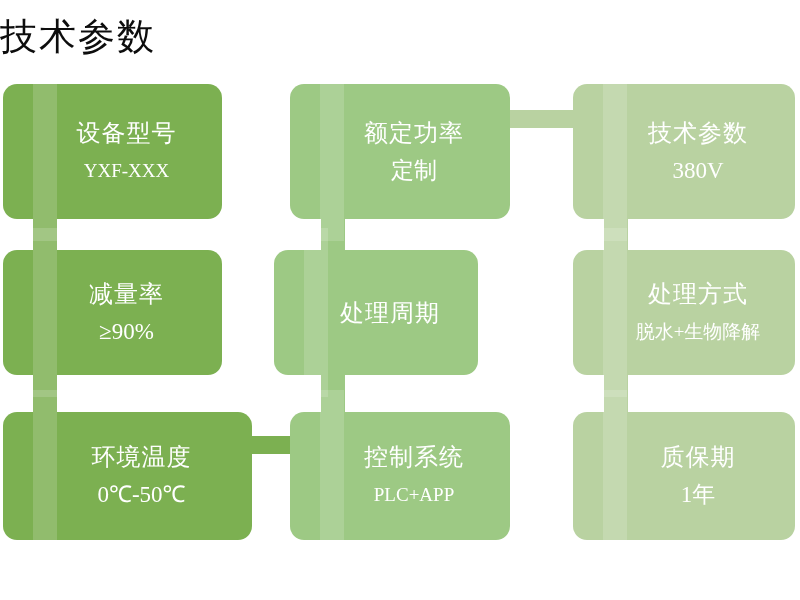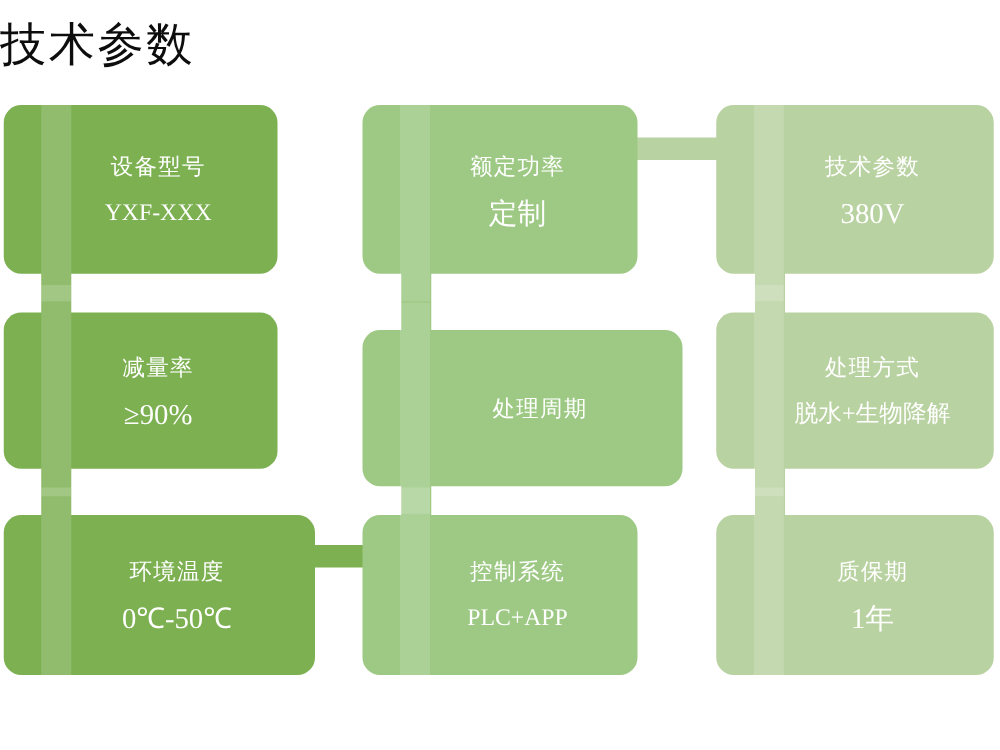--- a/index.html
+++ b/index.html
@@ -75,21 +75,21 @@
     display: flex;
     flex-direction: column;
     align-items: center;
     justify-content: center;
     color: #ffffff;
     text-align: center;
     padding-left: 28px;
     box-sizing: border-box;
   }
   .card-title {
-    font-size: 18px;
+    font-size: 24px;
     line-height: 34px;
     letter-spacing: 1px;
     white-space: nowrap;
   }
   .card-value {
     font-size: 23px;
     line-height: 34px;
     margin-top: 4px;
     white-space: nowrap;
   }
@@ -138,21 +138,21 @@
         </div>
       </div>
       <div class="card" style="left: 3px; top: 250px; width: 219px; height: 125px;">
         <div class="card-body" style="background: rgb(124, 176, 81);"></div>
         <div class="card-tab" style="left: 30px;"></div>
         <div class="card-text">
           <div class="card-title">减量率</div>
           <div class="card-value">≥90%</div>
         </div>
       </div>
-      <div class="card" style="left: 290px; top: 250px; width: 256px; height: 125px; margin-top: 14px;">
+      <div class="card" style="left: 274px; top: 250px; width: 204px; height: 125px;">
         <div class="card-body" style="background: rgb(157, 201, 132);"></div>
         <div class="card-tab" style="left: 30px;"></div>
         <div class="card-text">
           <div class="card-title">处理周期</div>
         </div>
       </div>
       <div class="card" style="left: 573px; top: 250px; width: 222px; height: 125px;">
         <div class="card-body" style="background: rgb(185, 210, 161);"></div>
         <div class="card-tab" style="left: 30px;"></div>
         <div class="card-text">

